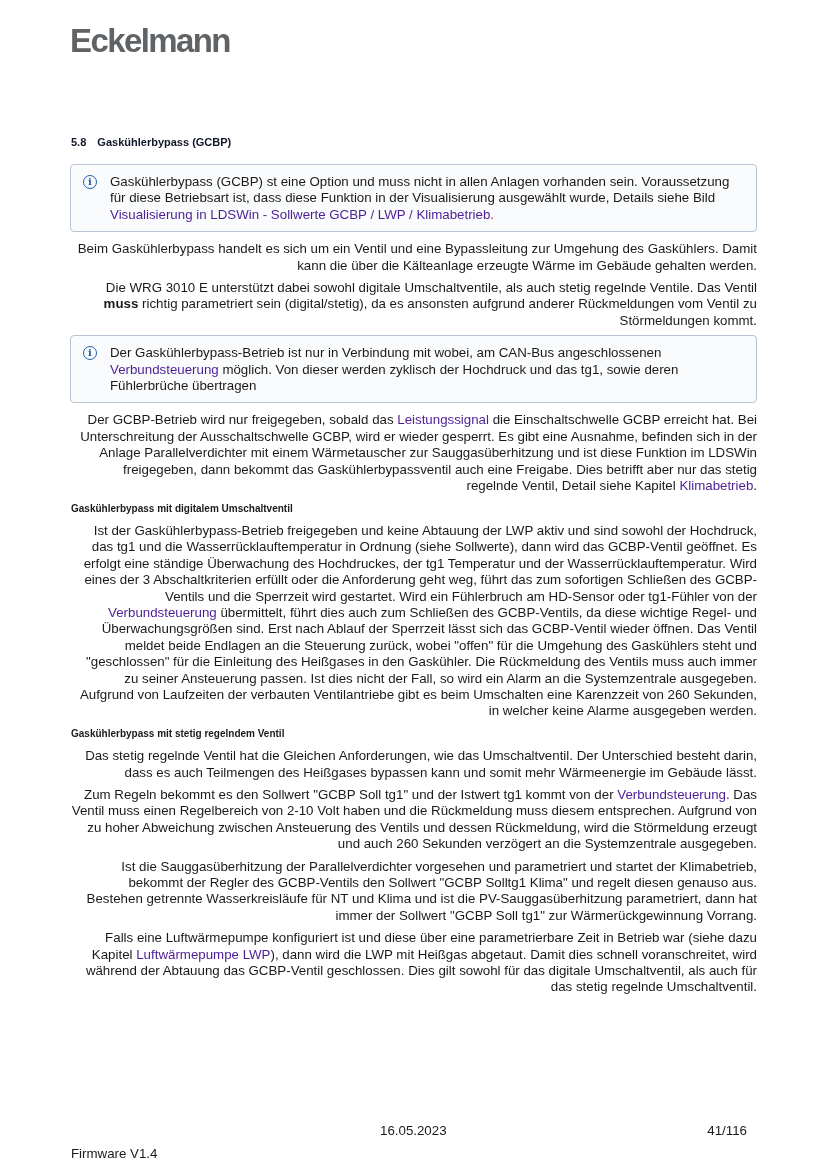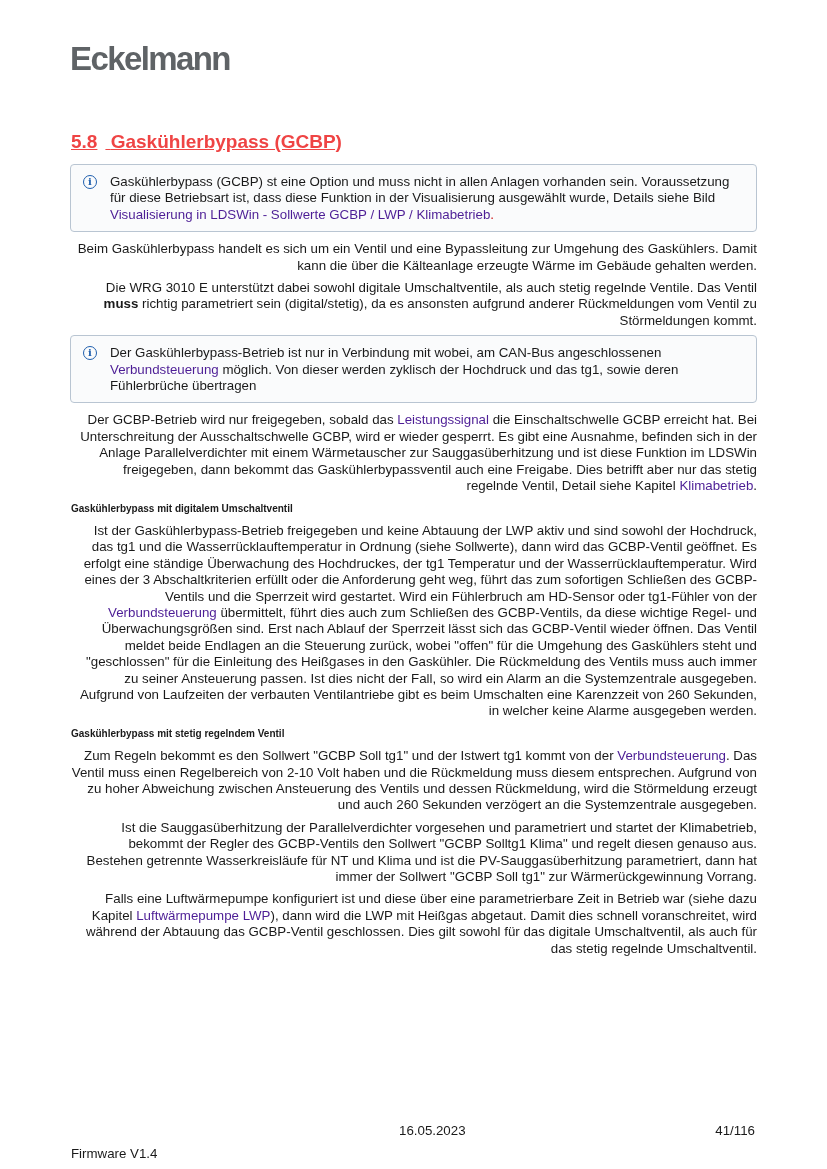--- a/index.html
+++ b/index.html
@@ -12,41 +12,40 @@
     body {
       position: relative;
       font-family: "Liberation Sans", sans-serif;
       color: #1a1a1a;
       font-size: 13.3px;
       line-height: 16.4px;
     }
     .logo {
       position: absolute;
       left: 70px;
-      top: 41px;
+      top: 23px;
       font-family: "Liberation Sans", sans-serif;
       font-weight: bold;
       font-size: 33px;
       letter-spacing: -1.6px;
       color: #5f6366;
       line-height: 36px;
     }
     .content {
       position: absolute;
       left: 71px;
       top: 133px;
       width: 686px;
     }
     h2.section-title {
-      font-size: 19px;
+      font-size: 11px;
       font-weight: bold;
       line-height: 18px;
       margin-bottom: 13px;
-      color: #ef4444;
-      text-decoration: underline;
+      color: #0f172a;
     }
     h2.section-title .num { margin-right: 8px; }
     .info-box {
       border: 1.5px solid #b9c5d2;
       border-radius: 4px;
       background: #fafbfc;
       padding: 9px 12px 8px 39px;
       position: relative;
       margin-bottom: 9px;
       margin-left: -1px;
@@ -85,22 +84,22 @@
     .footer {
       position: absolute;
       top: 1123px;
       left: 71px;
       width: 686px;
       font-size: 13.3px;
       line-height: 16px;
       color: #1a1a1a;
     }
     .footer .left { position: absolute; left: 0; margin-top: 23px; }
-    .footer .center { position: absolute; left: 309px; margin-left: 19px; }
-    .footer .right { position: absolute; right: 2px; }
+    .footer .center { position: absolute; left: 309px; }
+    .footer .right { position: absolute; right: 10px; }
   </style>
 </head>
 <body>
 
 <div class="logo">Eckelmann</div>
 
 <div class="content">
 
   <h2 class="section-title">
     <span class="num">5.8</span>
@@ -128,20 +127,21 @@
   </p>
 
   <h3 class="subhead">Gaskühlerbypass mit digitalem Umschaltventil</h3>
 
   <p>
     <span>Ist der Gaskühlerbypass-Betrieb freigegeben und keine Abtauung der LWP aktiv und sind sowohl der Hochdruck, das tg1 und die Wasserrücklauftemperatur in Ordnung (siehe Sollwerte), dann wird das GCBP-Ventil geöffnet. Es erfolgt eine ständige Überwachung des Hochdruckes, der tg1 Temperatur und der Wasserrücklauftemperatur. Wird eines der 3 Abschaltkriterien erfüllt oder die Anforderung geht weg, führt das zum sofortigen Schließen des GCBP-Ventils und die Sperrzeit wird gestartet. Wird ein Fühlerbruch am HD-Sensor oder tg1-Fühler von der </span><a class="link">Verbundsteuerung</a><span> übermittelt, führt dies auch zum Schließen des GCBP-Ventils, da diese wichtige Regel- und Überwachungsgrößen sind. Erst nach Ablauf der Sperrzeit lässt sich das GCBP-Ventil wieder öffnen. Das Ventil meldet beide Endlagen an die Steuerung zurück, wobei "offen" für die Umgehung des Gaskühlers steht und "geschlossen" für die Einleitung des Heißgases in den Gaskühler. Die Rückmeldung des Ventils muss auch immer zu seiner Ansteuerung passen. Ist dies nicht der Fall, so wird ein Alarm an die Systemzentrale ausgegeben. Aufgrund von Laufzeiten der verbauten Ventilantriebe gibt es beim Umschalten eine Karenzzeit von 260 Sekunden, in welcher keine Alarme ausgegeben werden.</span>
   </p>
 
   <h3 class="subhead">Gaskühlerbypass mit stetig regelndem Ventil</h3>
 
+  <p>Das stetig regelnde Ventil hat die Gleichen Anforderungen, wie das Umschaltventil. Der Unterschied besteht darin, dass es auch Teilmengen des Heißgases bypassen kann und somit mehr Wärmeenergie im Gebäude lässt.</p>
 
   <p>
     <span>Zum Regeln bekommt es den Sollwert "GCBP Soll tg1" und der Istwert tg1 kommt von der </span><a class="link">Verbundsteuerung</a><span>. Das Ventil muss einen Regelbereich von 2-10 Volt haben und die Rückmeldung muss diesem entsprechen. Aufgrund von zu hoher Abweichung zwischen Ansteuerung des Ventils und dessen Rückmeldung, wird die Störmeldung erzeugt und auch 260 Sekunden verzögert an die Systemzentrale ausgegeben.</span>
   </p>
 
   <p>Ist die Sauggasüberhitzung der Parallelverdichter vorgesehen und parametriert und startet der Klimabetrieb, bekommt der Regler des GCBP-Ventils den Sollwert "GCBP Solltg1 Klima" und regelt diesen genauso aus. Bestehen getrennte Wasserkreisläufe für NT und Klima und ist die PV-Sauggasüberhitzung parametriert, dann hat immer der Sollwert "GCBP Soll tg1" zur Wärmerückgewinnung Vorrang.</p>
 
   <p>
     <span>Falls eine Luftwärmepumpe konfiguriert ist und diese über eine parametrierbare Zeit in Betrieb war (siehe dazu Kapitel </span><a class="link">Luftwärmepumpe LWP</a><span>), dann wird die LWP mit Heißgas abgetaut. Damit dies schnell voranschreitet, wird während der Abtauung das GCBP-Ventil geschlossen. Dies gilt sowohl für das digitale Umschaltventil, als auch für das stetig regelnde Umschaltventil.</span>
   </p>

